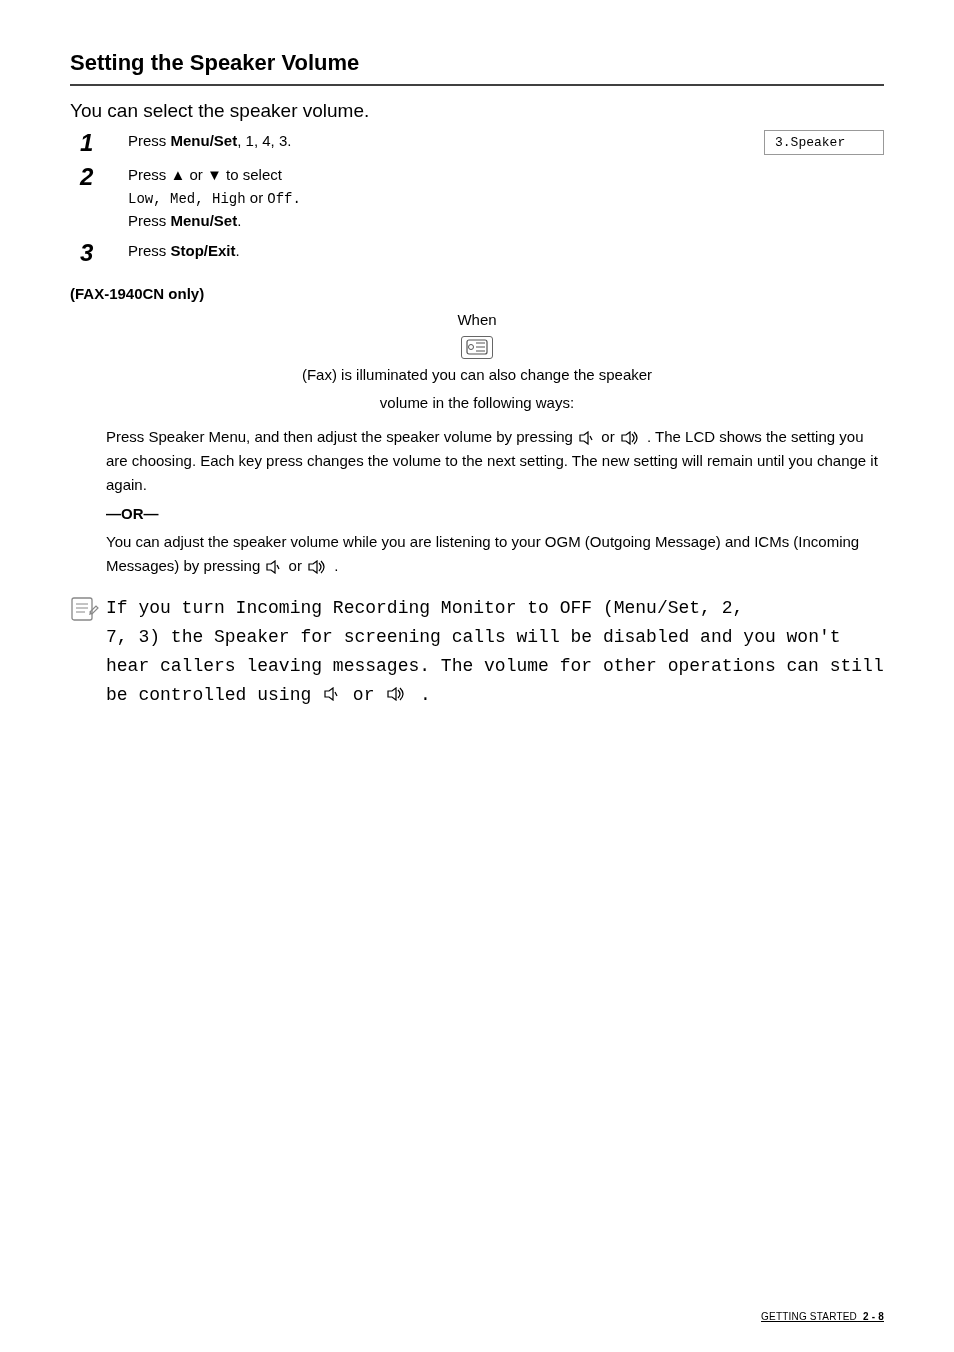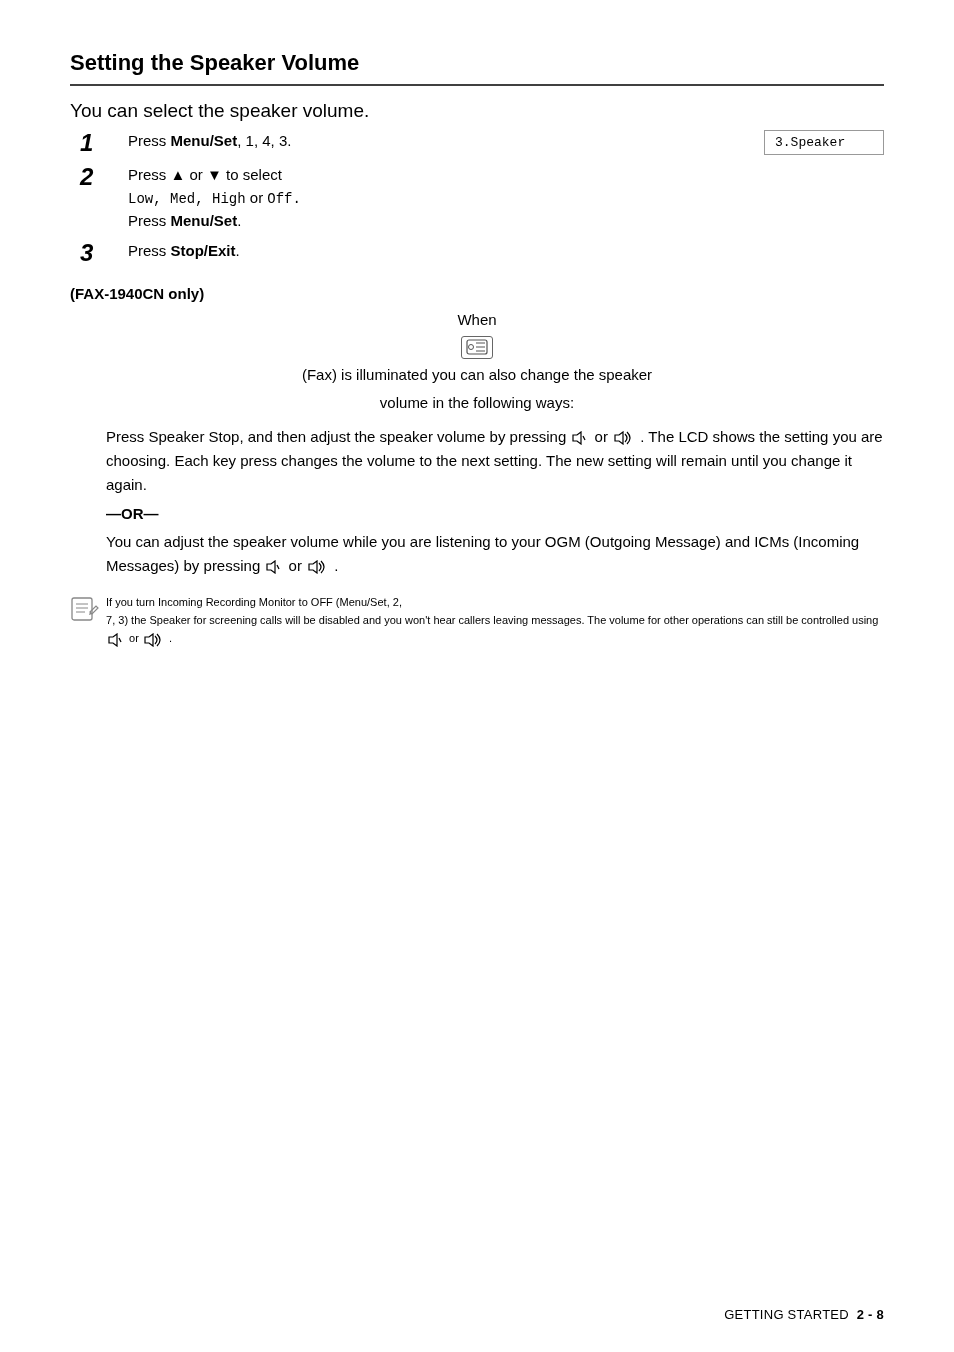--- a/index.html
+++ b/index.html
@@ -91,22 +91,23 @@
       line-height: 1.5;
     }
 
     .note-block {
       display: flex;
       align-items: flex-start;
       margin-top: 16px;
     }
 
     .note-text {
-      font-size: 11px;
+      font-size: 18px;
       line-height: 1.5;
+      font-family: Liberation Mono, monospace;
     }
 
     .fax-only {
       font-size: 15px;
       margin-top: 14px;
       margin-bottom: 6px;
     }
 
     .fax-when-line {
       display: flex;
@@ -143,23 +144,24 @@
       display: inline-block;
       font-size: 13px;
       vertical-align: middle;
       margin: 0 2px;
     }
 
     .footer {
       position: absolute;
       bottom: 30px;
       right: 70px;
-      font-size: 13px;
+      font-size: 10px;
       color: #000;
       letter-spacing: 0.02em;
+      text-decoration: underline;
     }
 
     .footer-bold {
       font-weight: bold;
     }
 
     .pencil-icon {
       display: inline-block;
       font-size: 18px;
       vertical-align: top;
@@ -214,21 +216,21 @@
       <line x1="10" y1="13" x2="19" y2="13" stroke="#555" stroke-width="1"></line>
     </svg>
   </span>
   <span>(<span class="bold">Fax</span>) is illuminated you can also change the speaker</span>
   <span>volume in the following ways:</span>
 </div>
 
 <div class="indented-section">
 
   <div style="line-height:1.6; margin-bottom:8px;">
-    Press<span class="bold"> Speaker Stop</span>, and then adjust the speaker volume by
+    Press<span class="bold"> Speaker Menu</span>, and then adjust the speaker volume by
     pressing
     
     <span class="volume-icon">
       <svg width="16" height="14" viewBox="0 0 16 14" style="vertical-align:middle;">
         <polygon points="1,4 5,4 9,1 9,13 5,10 1,10" fill="none" stroke="#000" stroke-width="1.2"></polygon>
         <line x1="11" y1="5" x2="13" y2="9" stroke="#000" stroke-width="1.2"></line>
       </svg>
     </span>
     or
     

